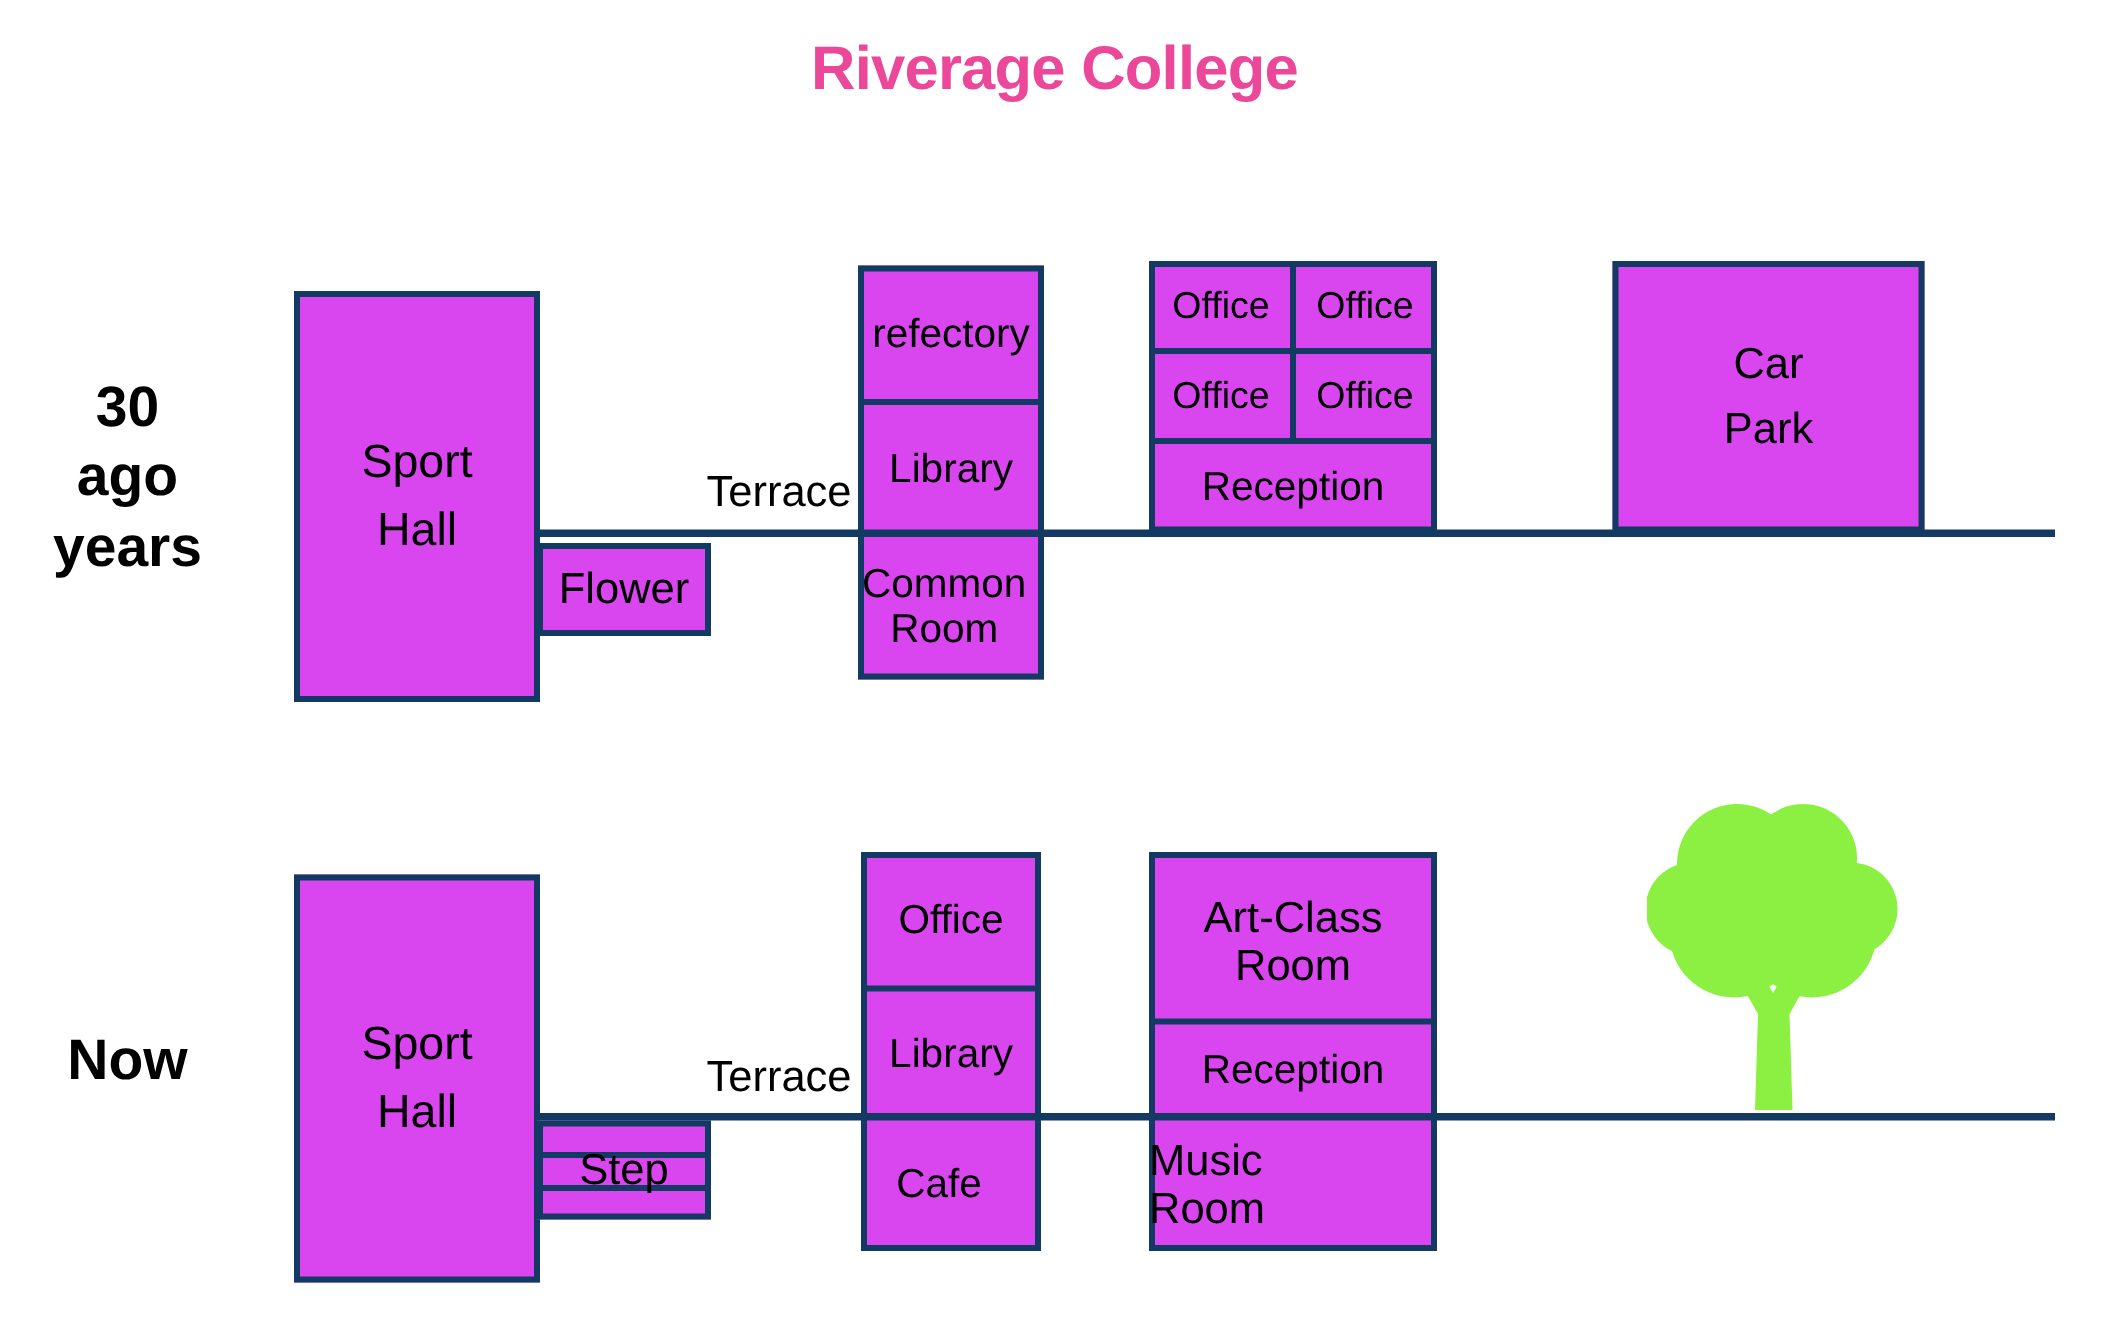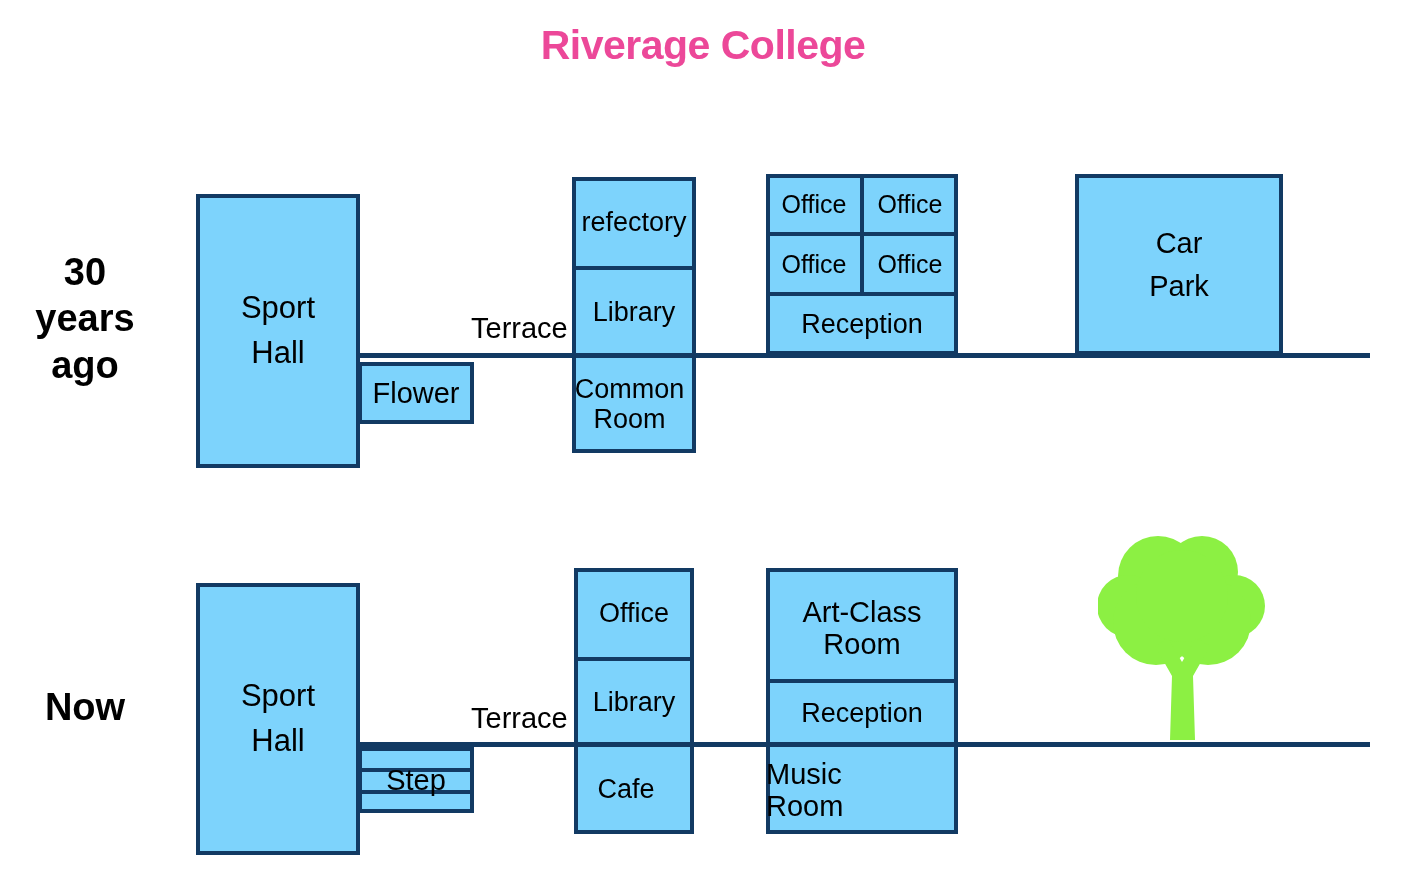--- a/index.html
+++ b/index.html
@@ -44,21 +44,21 @@
     left: 0px;
   }
   #row-label-past { top: 249px; }
   #row-label-now  { top: 684px; }
 
   
   .box {
     position: absolute;
     box-sizing: border-box;
     border: 4px solid #123A63;
-    background: #7dd3fc;
+    background: #d946ef;
     display: flex;
     align-items: center;
     justify-content: center;
     text-align: center;
     color: #000000;
     line-height: 1.12;
     gap: 10px;
   }
   .hline {
     position: absolute;
@@ -89,22 +89,22 @@
 </style>
 </head>
 <body>
 
 <div class="canvas">
 
   <div id="diagram-title">Riverage College</div>
 
   <div class="row-label layer-text" id="row-label-past">
     <div>30</div>
+    <div>ago</div>
     <div>years</div>
-    <div>ago</div>
   </div>
 
   <div class="hline layer-line" style="left:360px; top:353px; width:1010px;"></div>
 
   <div class="box layer-box f30" style="left:196px; top:194px; width:164px; height:274px; flex-direction:column;">
     <div>Sport</div>
     <div>Hall</div>
   </div>
 
   <div class="box layer-box f28" style="left:358px; top:362px; width:116px; height:62px;">

